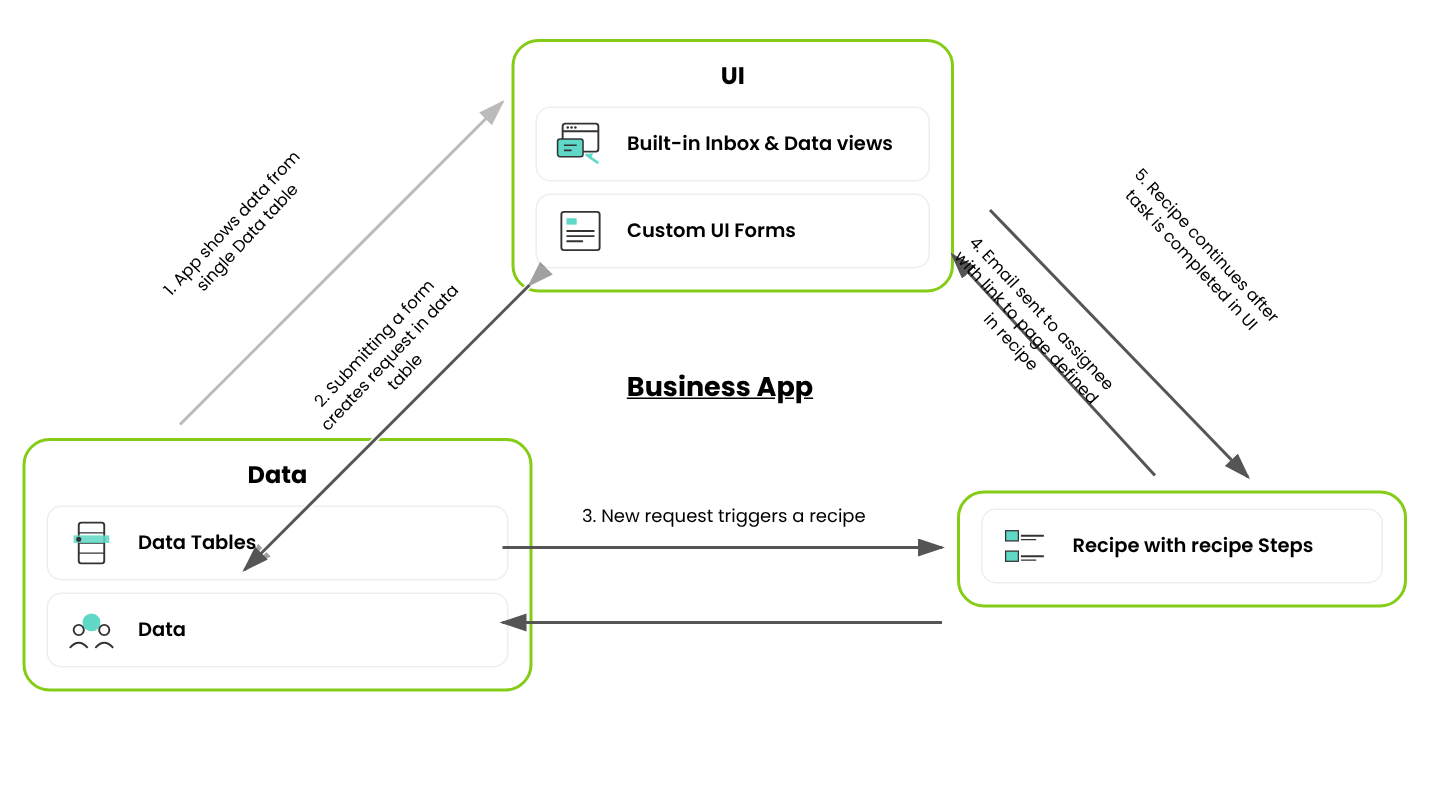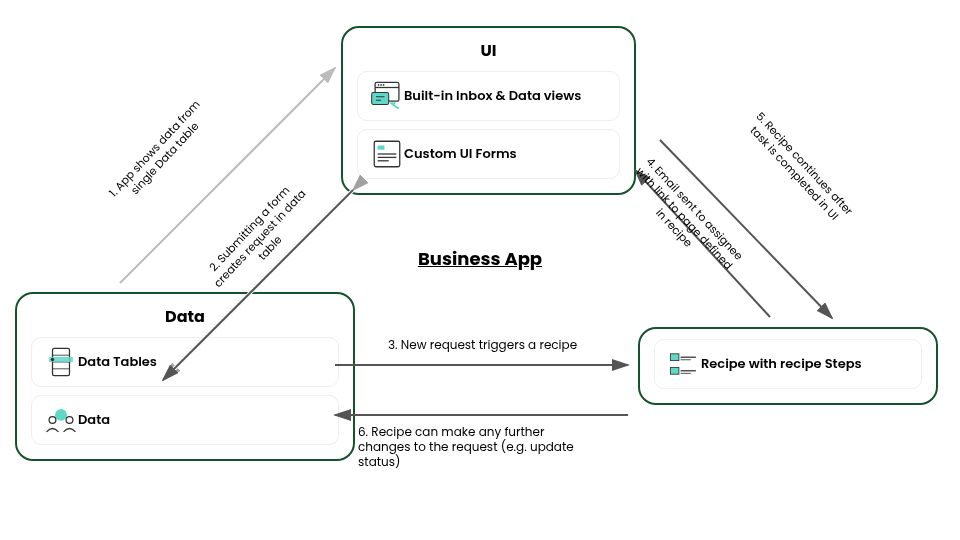--- a/index.html
+++ b/index.html
@@ -1,21 +1,21 @@
 <!DOCTYPE html>
 <html><head>
 <meta charset="utf-8">
 <style>
   html, body { margin:0; padding:0; }
   body { width:960px; height:540px; background:#fff; font-family:Poppins, Montserrat, "Segoe UI", Arial, sans-serif; position:relative; }
   .canvas { position:relative; width:960px; height:540px; }
   .center-title { position:absolute; left:0; right:0; top:245px; text-align:center; font-weight:700; font-size:18px; text-decoration:underline; }
-  .node { position:absolute; border:2px solid #14532d; border-radius:18px; padding:10px 14px 14px 14px; box-sizing:border-box; }
+  .node { position:absolute; border:2px solid #84cc16; border-radius:18px; padding:10px 14px 14px 14px; box-sizing:border-box; }
   .node-title { text-align:center; font-weight:700; font-size:16px; margin-bottom:8px; }
-  .card { border:1px solid #eee; border-radius:10px; display:flex; align-items:center; gap:0; padding:7px 12px; margin-top:8px; }
+  .card { border:1px solid #eee; border-radius:10px; display:flex; align-items:center; gap:14px; padding:7px 12px; margin-top:8px; }
   .card:first-of-type { margin-top:0; }
   .card-label { font-size:13px; font-weight:600; }
   .icon-box { width:34px; height:34px; display:flex; align-items:center; justify-content:center; flex-shrink:0; }
   svg.arrows { position:absolute; left:0; top:0; width:960px; height:540px; pointer-events:none; }
   .edge-label { position:absolute; font-size:11px; line-height:1.25; }
   .rot-left { transform:rotate(-47deg); transform-origin:center center; text-align:center; width:130px; }
   .rot-right { transform:rotate(47deg); transform-origin:center center; text-align:center; width:140px; }
   .flat-label { width:210px; font-size:12px; }
 </style>
 </head>
@@ -123,17 +123,16 @@
   <line x1="628" y1="415" x2="335" y2="415" stroke="#555" stroke-width="2" marker-end="url(#ah)"></line>
 
   <line x1="770" y1="317" x2="635" y2="170" stroke="#555" stroke-width="2" marker-end="url(#ah)"></line>
 
   <line x1="660" y1="140" x2="832" y2="318" stroke="#555" stroke-width="2" marker-end="url(#ah)"></line>
 </svg>
 
 <div class="edge-label rot-left" style="left:95px; top:140px;">1. App shows data from single Data table</div>
 <div class="edge-label rot-left" style="left:195px; top:218px;">2. Submitting a form creates request in data table</div>
 <div class="edge-label flat-label" style="left:388px; top:337px;">3. New request triggers a recipe</div>
-<div class="edge-label flat-label" style="left:358px; top:424px; width:240px;">6. Recipe can make any further changes to the request (e.g. update status)</div>
 <div class="edge-label rot-right" style="left:614px; top:198px;">4. Email sent to assignee with link to page defined in recipe</div>
 <div class="edge-label rot-right" style="left:729px; top:155px;">5. Recipe continues after task is completed in UI</div>
 
 </div>
 
 </body></html>

